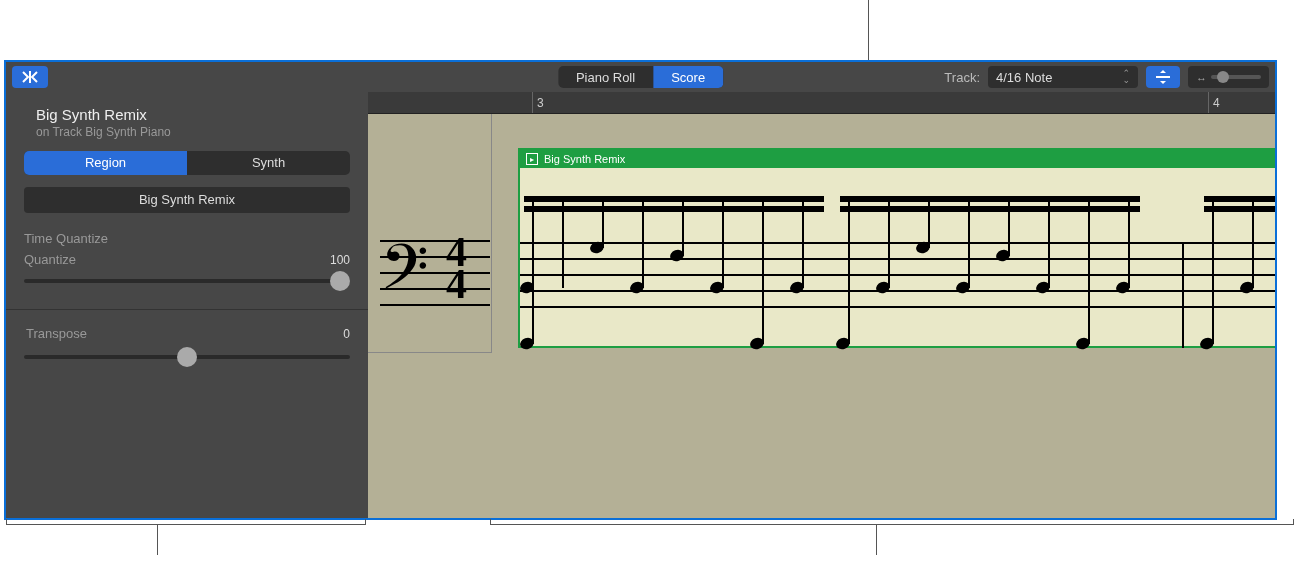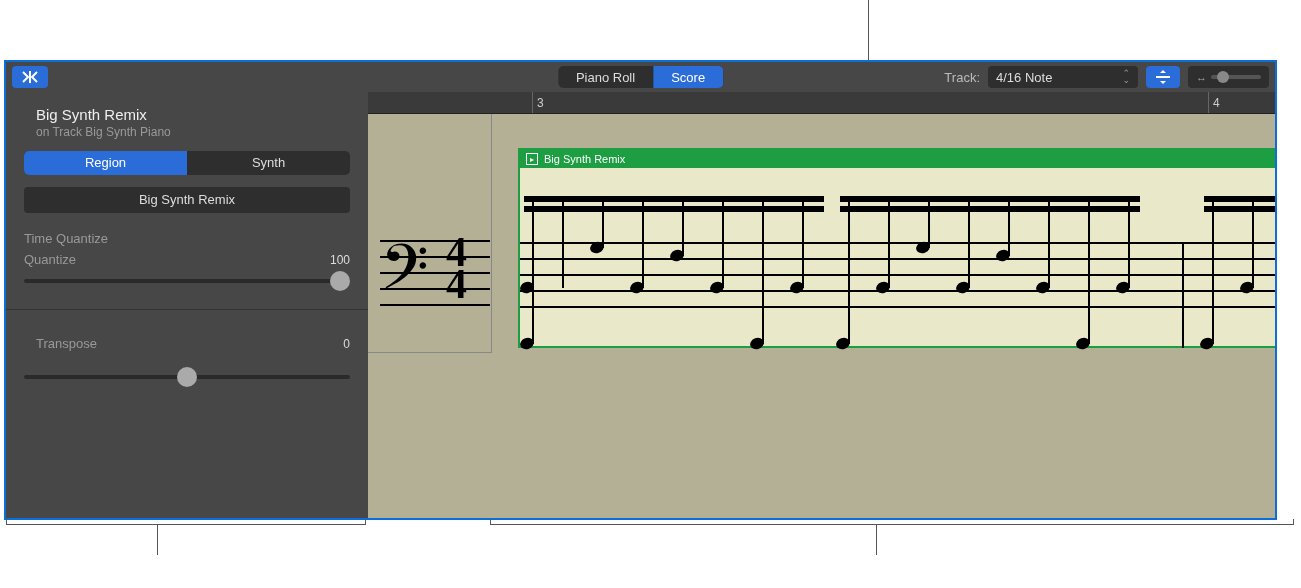--- a/index.html
+++ b/index.html
@@ -475,21 +475,21 @@
         <span class="param-value">100</span>
       </div>
       <div class="slider">
         <div class="slider-track"></div>
         <div class="slider-thumb" style="left: calc(100% - 20px)"></div>
       </div>
 
       <div class="divider"></div>
 
       <div class="param-row">
-        <span class="param-label" style="margin:12px">Transpose</span>
+        <span class="param-label" style="margin:2px">Transpose</span>
         <span class="param-value">0</span>
       </div>
       <div class="slider">
         <div class="slider-track"></div>
         <div class="slider-thumb" style="left: calc(50% - 10px)"></div>
       </div>
     </div>
 
     <div class="score-area">
       <div class="ruler">

